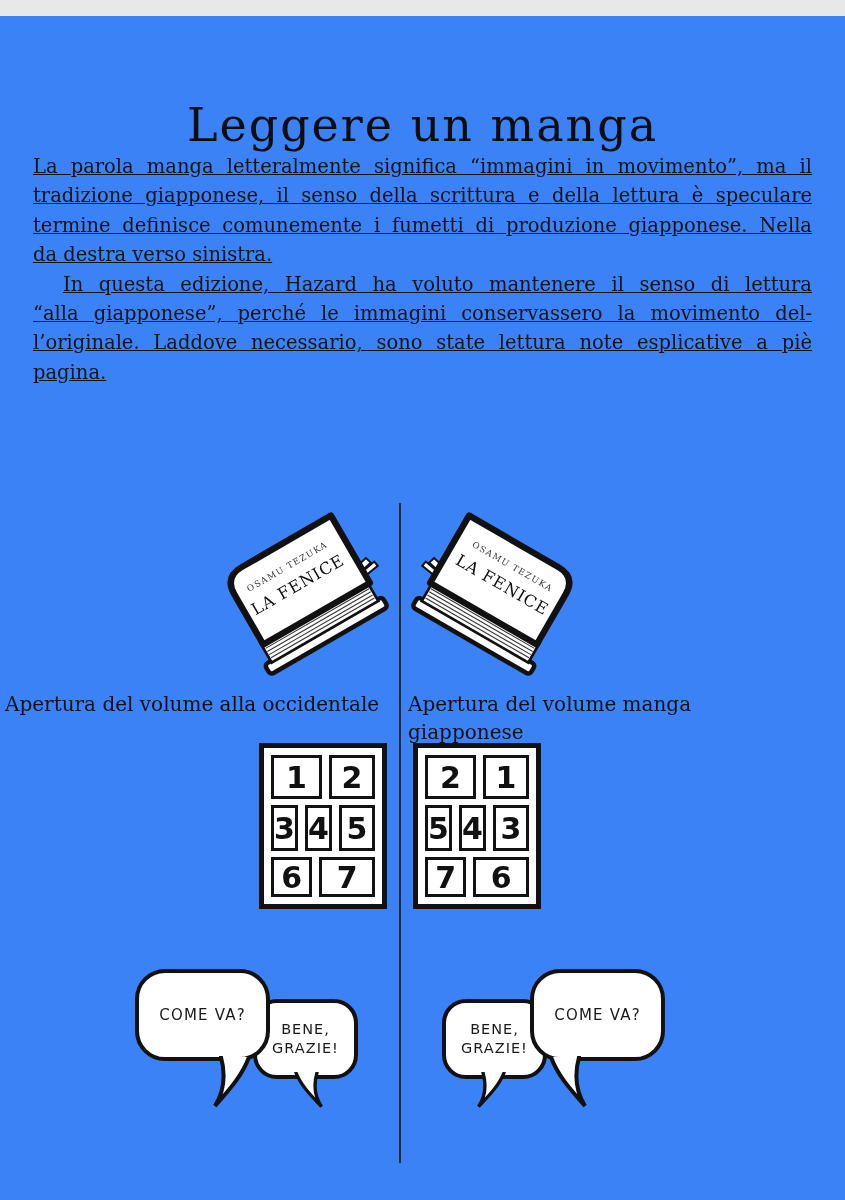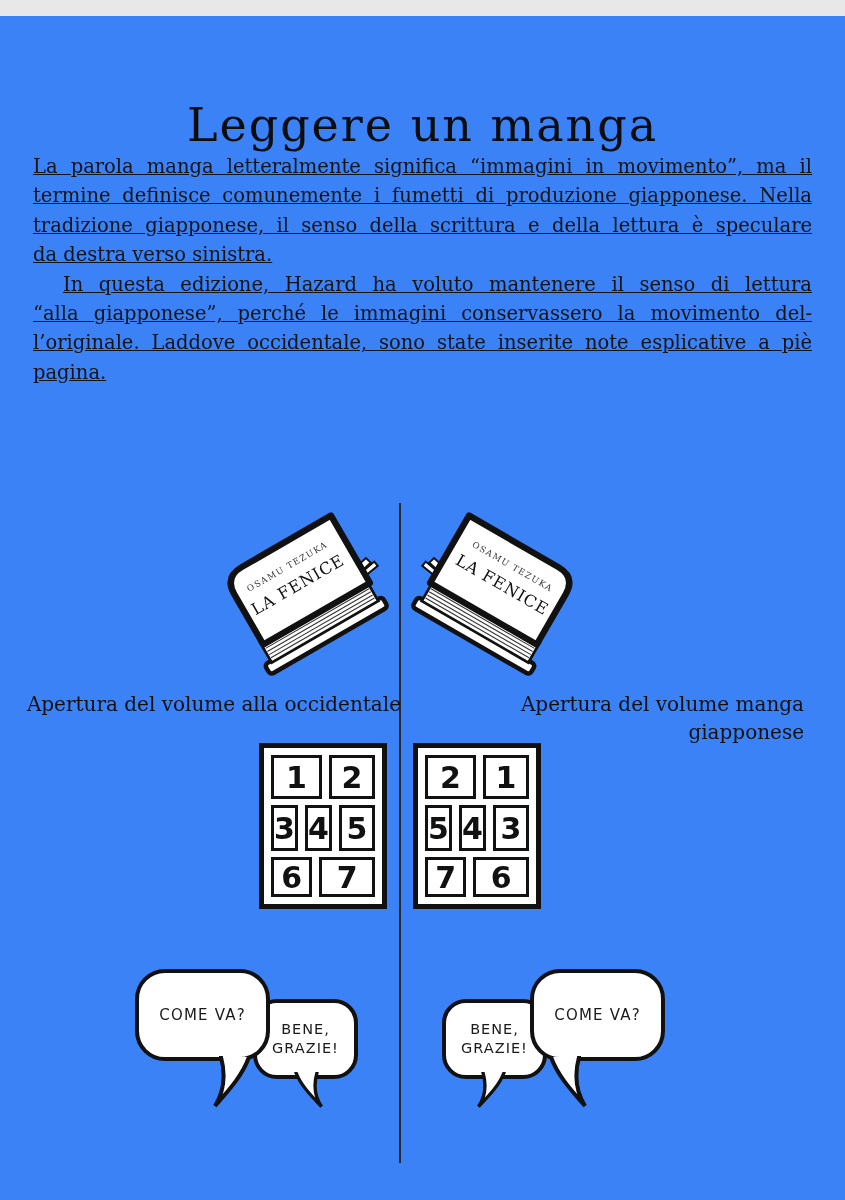--- a/index.html
+++ b/index.html
@@ -19,21 +19,21 @@
   .book-jap{left:398px;}
   .fillw{fill:#fff;}
   .s5{stroke:#111;stroke-width:5;}
   .s3{stroke:#111;stroke-width:3;}
   .s2{stroke:#111;stroke-width:2.2;}
   .hatch line{stroke:#333;stroke-width:1.2;}
   .cover{fill:#fff;stroke:#111;stroke-width:7;stroke-linejoin:round;}
   .cover-author{font-family:"DejaVu Serif",serif;font-size:9.5px;letter-spacing:1.5px;fill:#333;text-anchor:middle;}
   .cover-title{font-family:"DejaVu Serif",serif;font-size:18px;letter-spacing:1px;fill:#111;text-anchor:middle;}
 
-  .caption{position:absolute;top:674px;height:28px;line-height:28px;font-size:20px;color:#111;text-align:right;z-index:2;}
+  .caption{position:absolute;top:674px;height:28px;line-height:28px;font-size:20px;color:#111;text-align:left;z-index:2;}
   .caption-west{left:5px;width:396px;}
   .caption-jap{left:408px;width:396px;}
 
   
   .pgrid{position:absolute;top:727px;width:128px;height:166px;background:#fff;border:5px solid #111;
          box-sizing:border-box;padding:7px;display:flex;flex-direction:column;gap:6px;z-index:2;}
   .pgrid-west{left:259px;}
   .pgrid-jap{left:413px;}
   .prow{display:flex;gap:7px;}
   .r1{height:44px;}.r2{height:46px;}.r3{height:40px;}
@@ -61,26 +61,26 @@
 </style>
 </head>
 <body>
 
 <div class="page">
 
   <h1 class="title">Leggere un manga</h1>
 
   <div class="textblock">
     <div class="tline">La parola manga letteralmente significa “immagini in movimento”, ma il</div>
+    <div class="tline">tradizione giapponese, il senso della scrittura e della lettura è speculare</div>
     <div class="tline">termine definisce comunemente i fumetti di produzione giapponese. Nella</div>
-    <div class="tline">tradizione giapponese, il senso della scrittura e della lettura è speculare</div>
     <div class="tline flush">da destra verso sinistra.</div>
     <div class="tline indent">In questa edizione, Hazard ha voluto mantenere il senso di lettura</div>
     <div class="tline">“alla giapponese”, perché le immagini conservassero la movimento del-</div>
-    <div class="tline">l’originale. Laddove occidentale, sono state inserite note esplicative a piè</div>
+    <div class="tline">l’originale. Laddove necessario, sono state lettura note esplicative a piè</div>
     <div class="tline flush">pagina.</div>
   </div>
 
   <div class="divider"></div>
 
   <svg class="book book-west" width="190" height="172" viewBox="0 0 210 190">
     <g transform="rotate(-30 105 100)">
       <rect x="30" y="136" width="150" height="13" rx="4" class="fillw s5"></rect>
       <rect x="38" y="112" width="136" height="26" class="fillw s3"></rect>
       <g class="hatch">

